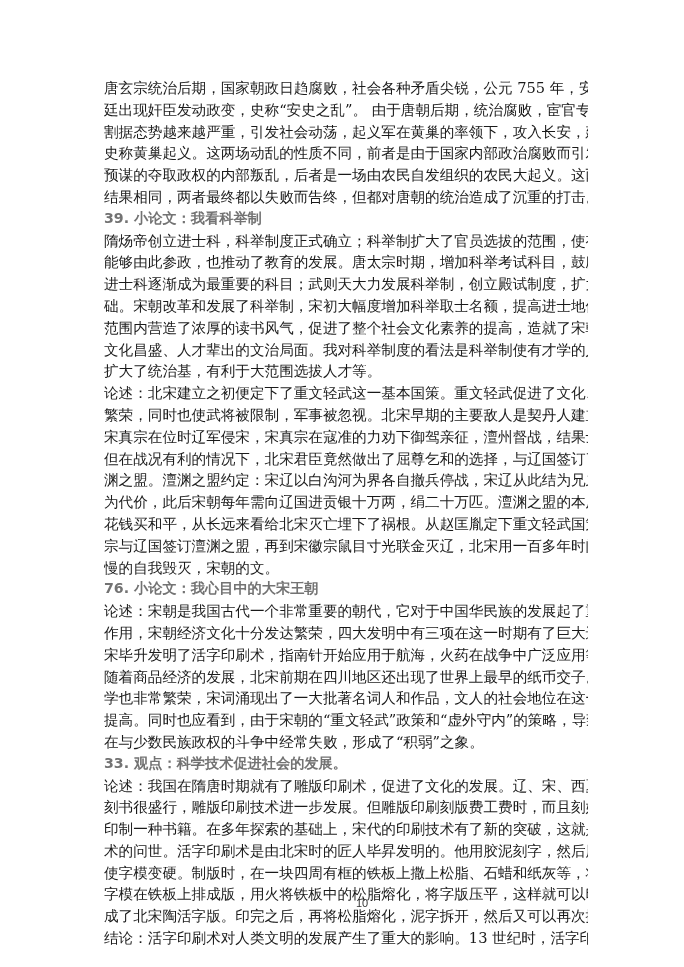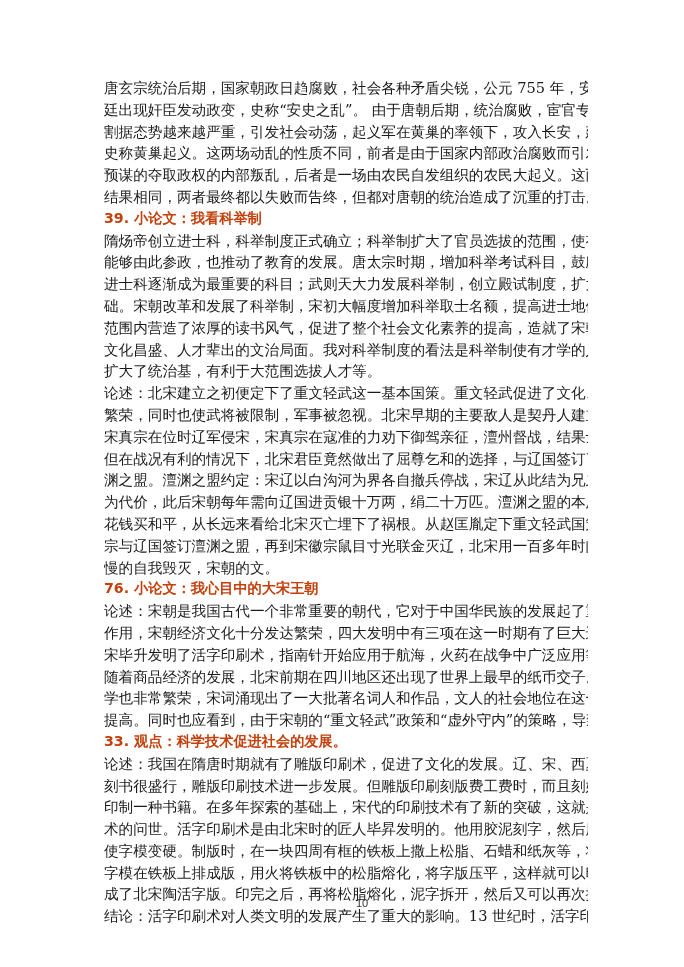--- a/index.html
+++ b/index.html
@@ -4,21 +4,21 @@
 <style>
   html, body { margin:0; padding:0; background:#ffffff; }
   body { width:684px; height:967px; position:relative; overflow:hidden;
          font-family: "DejaVu Serif", "Liberation Serif", serif; color:#1a1a1a; }
   .page { position:absolute; left:0; top:0; width:684px; height:967px; background:#fff; }
   .content { position:absolute; left:104px; top:77px; width:484px; }
   .line { height:21.8px; line-height:21.8px; font-size:14.6px; white-space:nowrap;
           text-align:justify; text-align-last:justify; overflow:hidden; letter-spacing:0px; }
   .line.last { text-align-last:left; }
   .heading { font-family: "DejaVu Sans", "Liberation Sans", sans-serif; font-weight:bold;
-             font-size:14.2px; color:#c2410c; text-align-last:left; }
+             font-size:14.2px; color:#737373; text-align-last:left; }
   .page-number { position:absolute; top:897px; left:0; width:684px; text-align:center;
                  font-family:"Liberation Sans", sans-serif; font-size:11px; color:#333;margin-left:20px; }
 </style>
 </head>
 <body>
 
 <div class="page">
   <div class="content">
 
     <div>
@@ -54,20 +54,21 @@
     </div>
 
     <div>
       <div class="line heading">76. 小论文：我心目中的大宋王朝</div>
       <div class="line">论述：宋朝是我国古代一个非常重要的朝代，它对于中国华民族的发展起了重要的推动</div>
       <div class="line">作用，宋朝经济文化十分发达繁荣，四大发明中有三项在这一时期有了巨大进步，如北</div>
       <div class="line">宋毕升发明了活字印刷术，指南针开始应用于航海，火药在战争中广泛应用等。同时伴</div>
       <div class="line">随着商品经济的发展，北宋前期在四川地区还出现了世界上最早的纸币交子。宋朝的文</div>
       <div class="line">学也非常繁荣，宋词涌现出了一大批著名词人和作品，文人的社会地位在这一时期空前</div>
       <div class="line">提高。同时也应看到，由于宋朝的“重文轻武”政策和“虚外守内”的策略，导致宋朝</div>
+      <div class="line last">在与少数民族政权的斗争中经常失败，形成了“积弱”之象。</div>
     </div>
 
     <div>
       <div class="line heading">33. 观点：科学技术促进社会的发展。</div>
       <div class="line">论述：我国在隋唐时期就有了雕版印刷术，促进了文化的发展。辽、宋、西夏、金时期，</div>
       <div class="line">刻书很盛行，雕版印刷技术进一步发展。但雕版印刷刻版费工费时，而且刻好的版只能</div>
       <div class="line">印制一种书籍。在多年探索的基础上，宋代的印刷技术有了新的突破，这就是活字印刷</div>
       <div class="line">术的问世。活字印刷术是由北宋时的匠人毕昇发明的。他用胶泥刻字，然后用火烧制，</div>
       <div class="line">使字模变硬。制版时，在一块四周有框的铁板上撒上松脂、石蜡和纸灰等，将烧制好的</div>
       <div class="line">字模在铁板上排成版，用火将铁板中的松脂熔化，将字版压平，这样就可以印书了，形</div>

